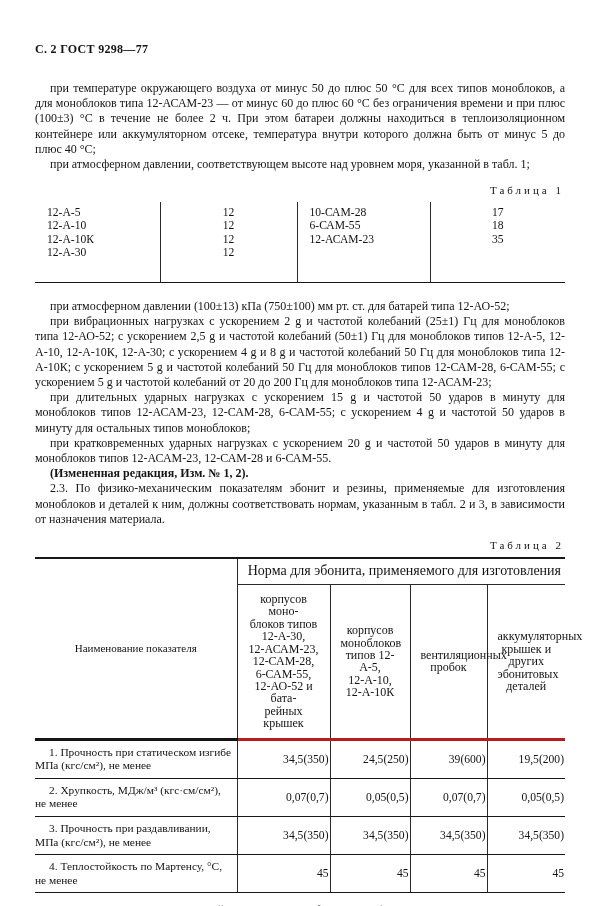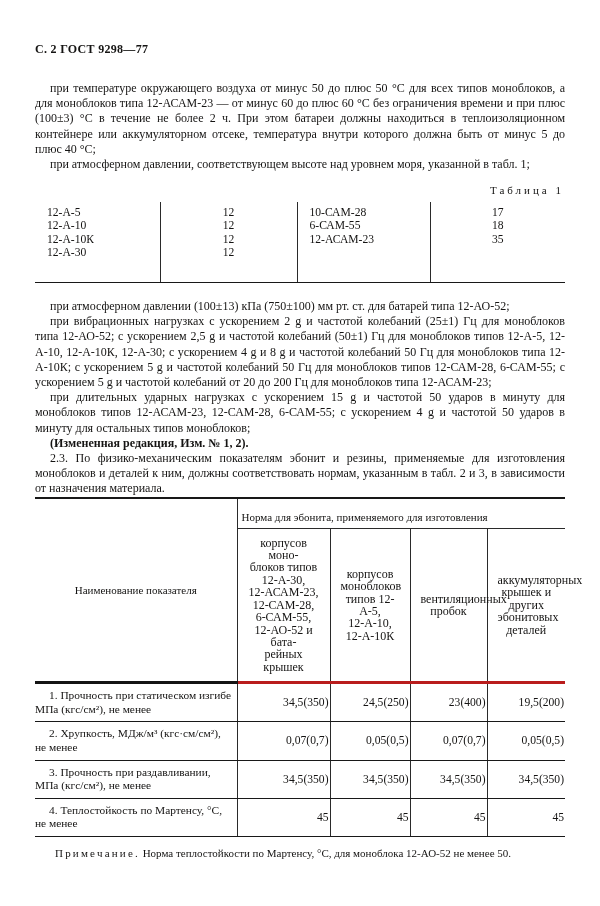--- a/index.html
+++ b/index.html
@@ -37,21 +37,21 @@
   .t1 .num .cl{text-align:center;}
   
   .t2{margin-bottom:0;}
   .t2 td{vertical-align:middle;}
   .t2 .name{
     border-top:2px solid #181818;border-bottom:3px solid #141414;
     text-align:center;font-size:11px;padding:4px;
   }
   .t2 .span-hd{
     border-top:2px solid #181818;border-bottom:1.2px solid #2a2a2a;
-    text-align:left;font-size:11px;padding:12px 4px 5px 4px;
+    text-align:right;font-size:14px;padding:4px 4px 5px 4px;
   }
   .t2 .sub{
     border-bottom:3px solid #b91c1c;text-align:center;
     font-size:12px;line-height:12.4px;padding:8px 10px;white-space:pre-line;
   }
   .t2 .bl{border-left:1.2px solid #2a2a2a;}
   .t2 .lab{
     border-bottom:1.5px solid #181818;
     font-size:11.4px;line-height:13.6px;padding:5px 4px 5px 0;
     white-space:pre-line;text-indent:14px;vertical-align:middle;
@@ -111,23 +111,25 @@
         <div class="cl">35</div>
         <div class="cl"></div>
       </td>
     </tr>
   </tbody>
     </table>
 
   <p class="para">при атмосферном давлении (100±13) кПа (750±100) мм рт. ст. для батарей типа 12-АО-52;</p>
   <p class="para">при вибрационных нагрузках с ускорением 2 g и частотой колебаний (25±1) Гц для моноблоков типа 12-АО-52; с ускорением 2,5 g и частотой колебаний (50±1) Гц для моноблоков типов 12-А-5, 12-А-10, 12-А-10К, 12-А-30; с ускорением 4 g и 8 g и частотой колебаний 50 Гц для моноблоков типа 12-А-10К; с ускорением 5 g и частотой колебаний 50 Гц для моноблоков типов 12-САМ-28, 6-САМ-55; с ускорением 5 g и частотой колебаний от 20 до 200 Гц для моноблоков типа 12-АСАМ-23;</p>
   <p class="para">при длительных ударных нагрузках с ускорением 15 g и частотой 50 ударов в минуту для моноблоков типов 12-АСАМ-23, 12-САМ-28, 6-САМ-55; с ускорением 4 g и частотой 50 ударов в минуту для остальных типов моноблоков;</p>
+  <p class="para">при кратковременных ударных нагрузках с ускорением 20 g и частотой 50 ударов в минуту для моноблоков типов 12-АСАМ-23, 12-САМ-28 и 6-САМ-55.</p>
   <p class="para bold">(Измененная редакция, Изм. № 1, 2).</p>
   <p class="para">2.3. По физико-механическим показателям эбонит и резины, применяемые для изготовления моноблоков и деталей к ним, должны соответствовать нормам, указанным в табл. 2 и 3, в зависимости от назначения материала.</p>
 
+  <div class="tcaption">Таблица 2</div>
 
   <table class="t2">
     <colgroup>
       <col style="width:202px">
         <col style="width:93px">
         <col style="width:80px">
         <col style="width:77px">
         <col style="width:78px">
     </colgroup>
     <tbody>
@@ -155,21 +157,21 @@
 крышек и
 других
 эбонитовых
 деталей</td>
     </tr>
     <tr>
       <td class="lab">1. Прочность при статическом изгибе
 МПа (кгс/см²), не менее</td>
       <td class="val bl">34,5(350)</td>
       <td class="val bl">24,5(250)</td>
-      <td class="val bl">23(400)</td>
+      <td class="val bl">39(600)</td>
       <td class="val bl">19,5(200)</td>
     </tr>
     <tr>
       <td class="lab">2. Хрупкость, МДж/м³ (кгс·см/см²),
 не менее</td>
       <td class="val bl">0,07(0,7)</td>
       <td class="val bl">0,05(0,5)</td>
       <td class="val bl">0,07(0,7)</td>
       <td class="val bl">0,05(0,5)</td>
     </tr>

